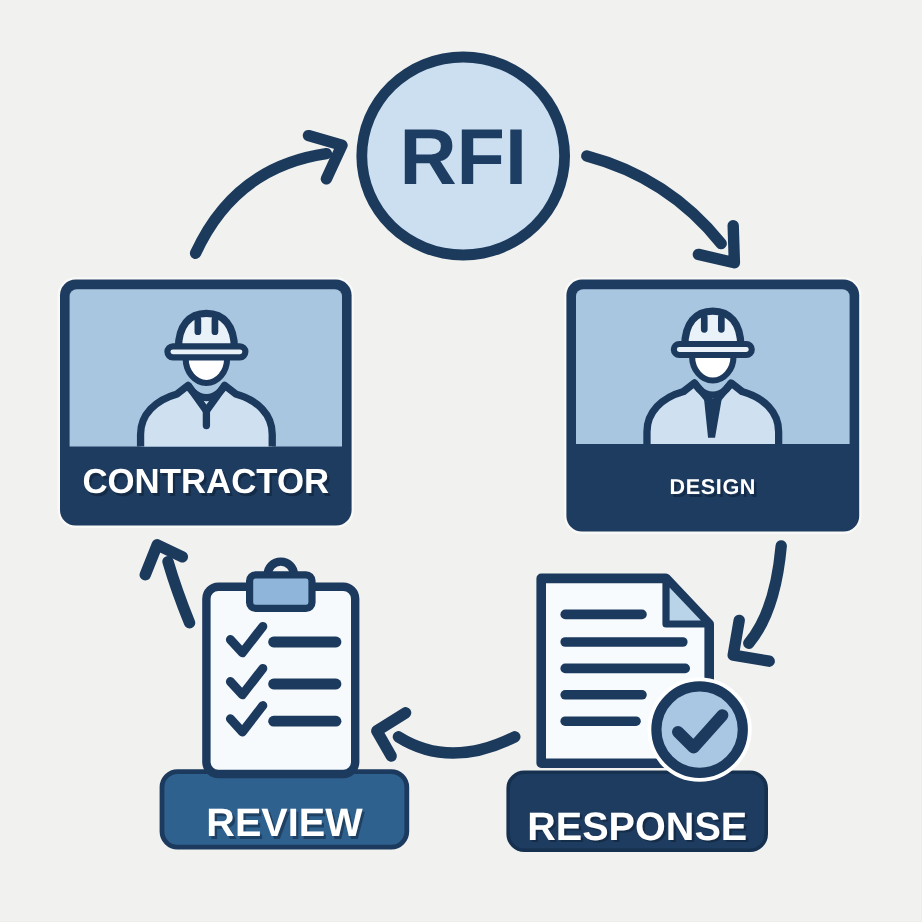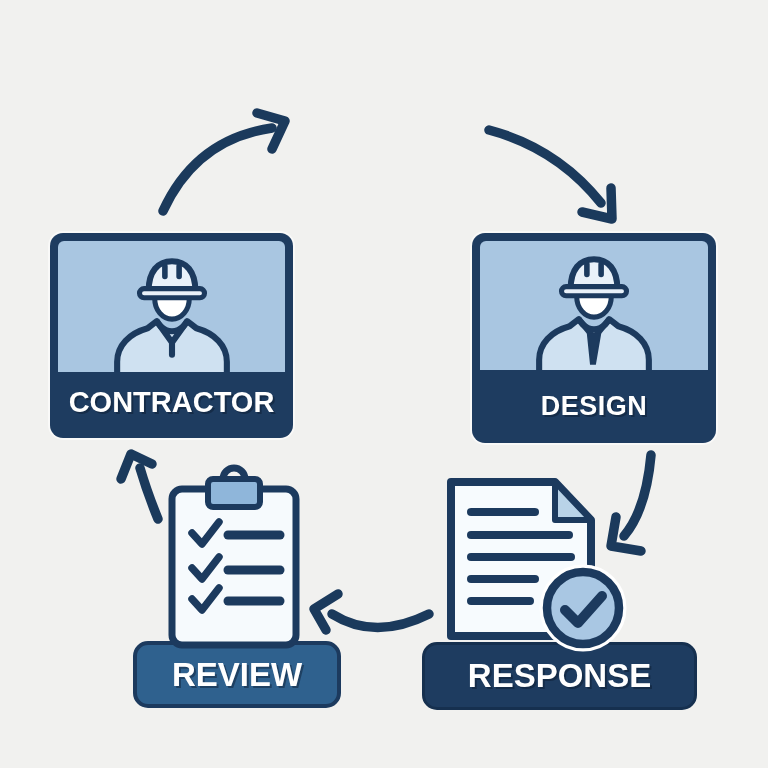--- a/index.html
+++ b/index.html
@@ -36,31 +36,31 @@
     position:absolute;left:0;right:0;bottom:0;
     display:flex;flex-direction:column;align-items:center;justify-content:center;
   }
   #card-contractor .band{height:71px;}
   #card-design .band{height:73px;}
   .band-label{
     color:#ffffff;font-weight:bold;line-height:1.08;text-align:center;
     text-shadow:2px 2px 0 rgba(10,25,45,0.45);
   }
   #card-contractor .band-label{font-size:29px;}
-  #card-design .band-label{font-size:27px;letter-spacing:0.5px;}
+  #card-design .band-label{font-size:18px;letter-spacing:0.5px;}
   
   .pill{
-    border-radius:15px;display:flex;align-items:center;justify-content:center;
+    border-radius:15px;display:flex;align-items:flex-end;justify-content:center;
   }
   #band-review{
     left:133px;top:641px;width:208px;height:67px;
     background:#2f618e;border:4px solid #1c3a5e;box-sizing:border-box;z-index:1;
   }
   #band-response{
-    left:422px;top:642px;width:275px;height:68px;
+    left:422px;top:642px;width:218px;height:68px;
     background:#1e3c60;border:3px solid #16304f;box-sizing:border-box;z-index:1;
   }
   .pill .band-label{font-size:33px;}
   
   #clipboard-icon{left:166px;top:461px;z-index:2;}
   #document-icon{left:441px;top:474px;z-index:2;}
   #check-badge-icon{left:536px;top:561px;z-index:3;}
   
   #cycle-arrows{left:0;top:0;z-index:4;pointer-events:none;}
   #cycle-arrows path{stroke:#1b3a5c;stroke-width:9.5;fill:none;stroke-linecap:round;stroke-linejoin:round;}
@@ -86,20 +86,23 @@
     <g>
       <path d="M429,614 Q375,641 332,614"></path>
       <path d="M338,594 L314,609 L326,630"></path>
     </g>
     <g>
       <path d="M158,519 Q147,492 140,468"></path>
       <path d="M121,479 L131,454 L152,464"></path>
     </g>
   </svg>
 
+  <div id="rfi-node" class="abs">
+    <span class="rfi-text">RFI</span>
+  </div>
 
   <div id="card-contractor" class="abs card">
     <div class="photo">
       <svg width="122" height="128" viewBox="0 0 120 126">
         <path d="M6,126 L6,112 C6,96 18,84 36,79 L45,72 C45,72 50,82 60,82 C70,82 75,72 75,72 L84,79 C102,84 114,96 114,112 L114,126 Z" fill="#cfe1f1" stroke="#1c3a5e" stroke-width="6" stroke-linejoin="round"></path>
         <path d="M45,72 L60,93 L75,72" fill="none" stroke="#1c3a5e" stroke-width="6" stroke-linejoin="round"></path>
         <path d="M60,93 L60,105" fill="none" stroke="#1c3a5e" stroke-width="6" stroke-linecap="round"></path>
         <ellipse cx="60" cy="50" rx="17" ry="20" fill="#ffffff" stroke="#1c3a5e" stroke-width="5"></ellipse>
         <path d="M37,42 C37,23 46,13 60,13 C74,13 83,23 83,42 Z" fill="#e9f1f9" stroke="#1c3a5e" stroke-width="6" stroke-linejoin="round"></path>
         <path d="M53,18 L53,28 M67,18 L67,28" stroke="#1c3a5e" stroke-width="5.5" stroke-linecap="round"></path>

